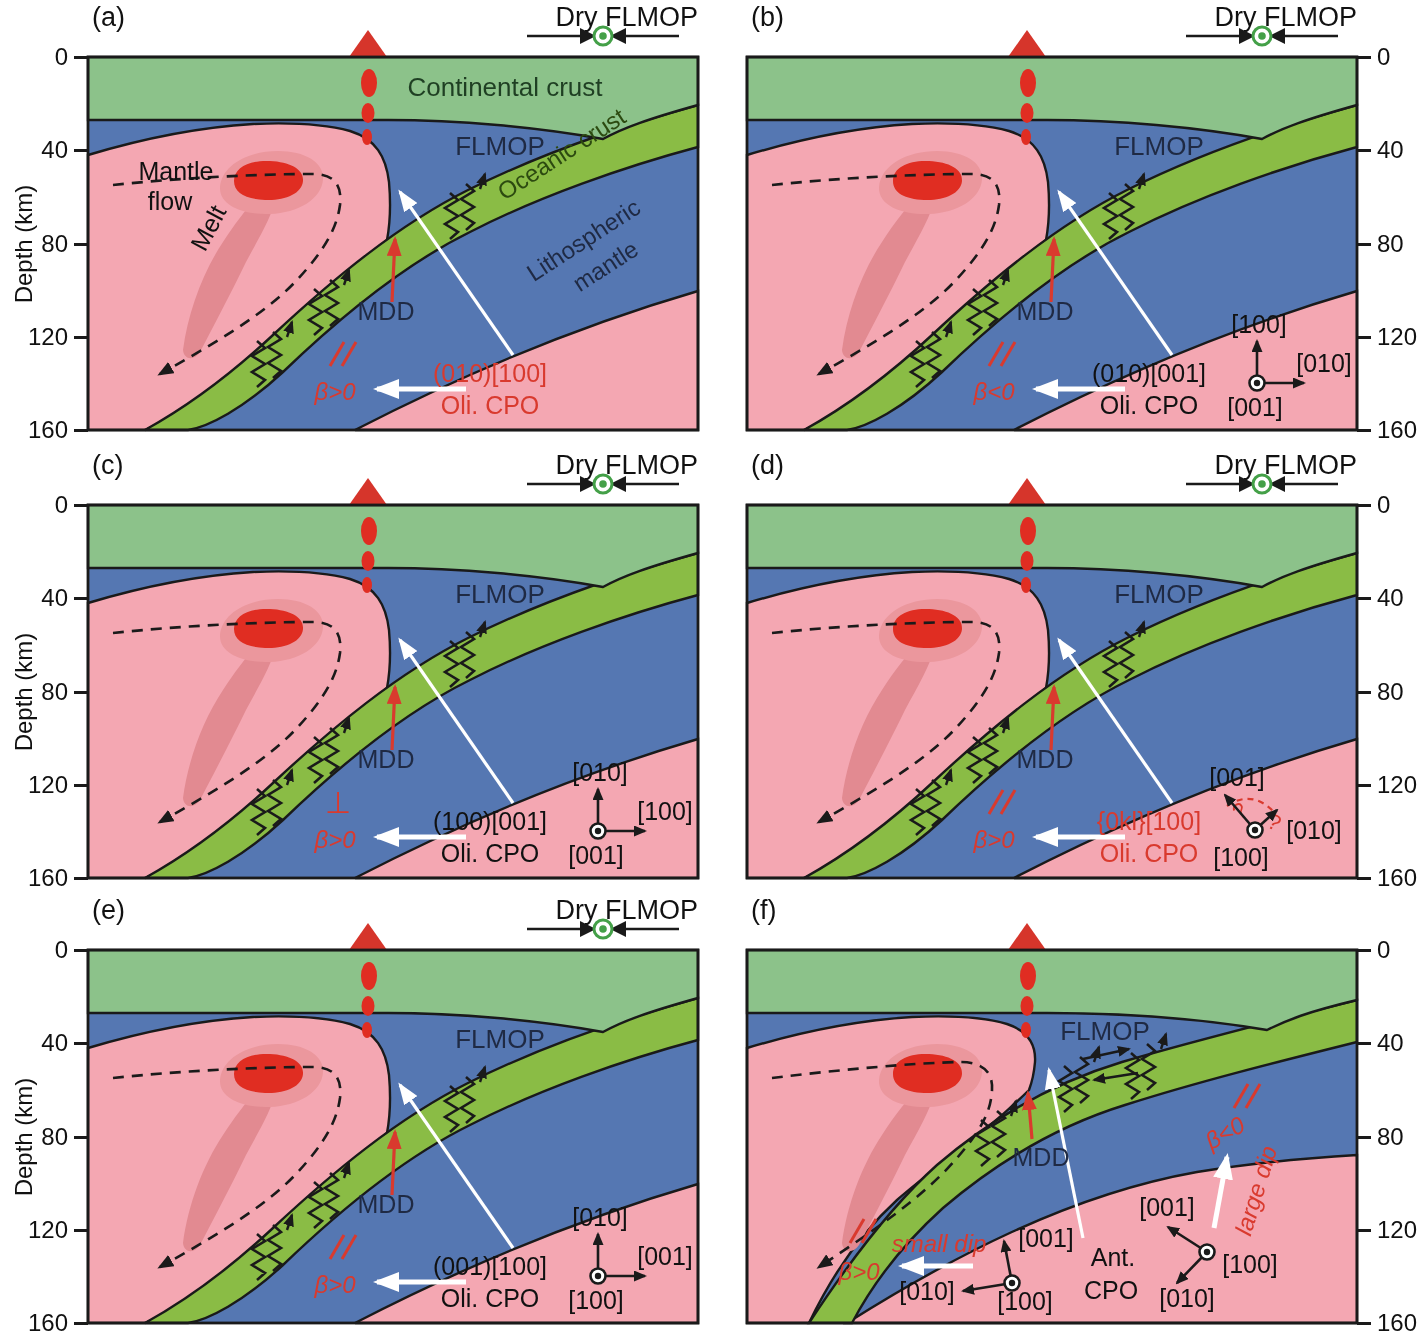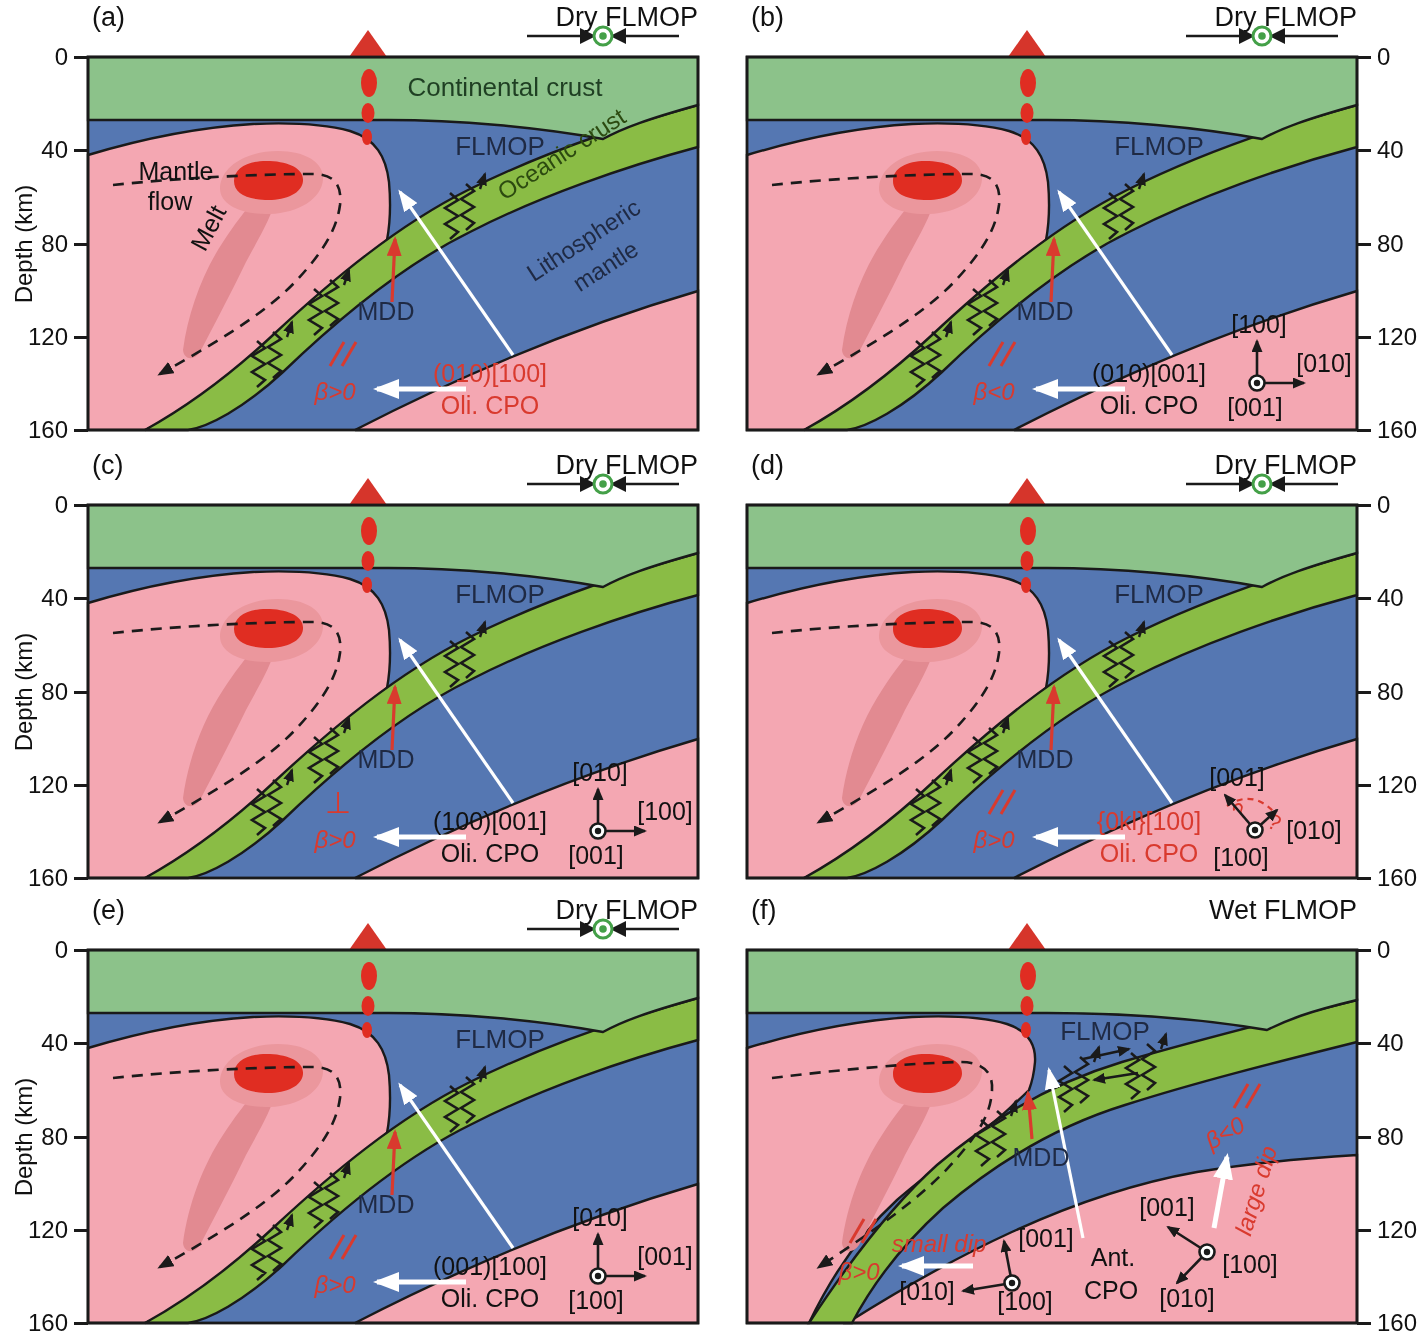--- a/index.html
+++ b/index.html
@@ -474,21 +474,20 @@
       <div class="tick-mark" style="top: 186px; left: -14px;"></div>
       <div class="tick-label left" style="top: 174px; left: -84px;">80</div>
       <div class="tick-mark" style="top: 279px; left: -14px;"></div>
       <div class="tick-label left" style="top: 267px; left: -84px;">120</div>
       <div class="tick-mark" style="top: 372px; left: -14px;"></div>
       <div class="tick-label left" style="top: 360px; left: -84px;">160</div>
       <div class="depth-label" style="left: -64px; top: 186.5px;">Depth (km)</div>
     </div>
   <div class="panel" id="panel-f" style="left:747px;top:950px;">
     <div class="panel-letter">(f)</div>
-    <div class="panel-title">Wet FLMOP</div>
   <svg viewBox="0 -47 610 420" width="610" height="420" class="plot-svg">
         <defs>
           <marker id="mfW" markerUnits="userSpaceOnUse" markerWidth="26" markerHeight="20" refX="22" refY="10" orient="auto">
             <path d="M0,0 L26,10 L0,20 Z" fill="#ffffff"></path>
           </marker>
           <marker id="mfw" markerUnits="userSpaceOnUse" markerWidth="22" markerHeight="16" refX="19" refY="8" orient="auto">
             <path d="M0,0 L22,8 L0,16 Z" fill="#ffffff"></path>
           </marker>
           <marker id="mfr" markerUnits="userSpaceOnUse" markerWidth="20" markerHeight="15" refX="17" refY="7.5" orient="auto">
             <path d="M0,0 L20,7.5 L0,15 Z" fill="#d93a2e"></path>

